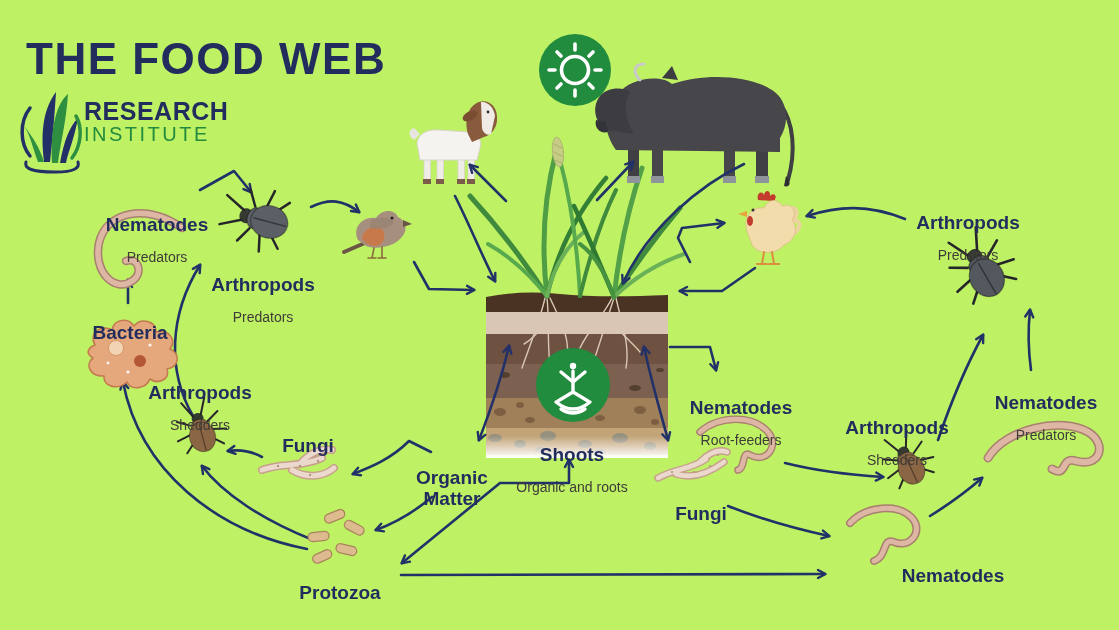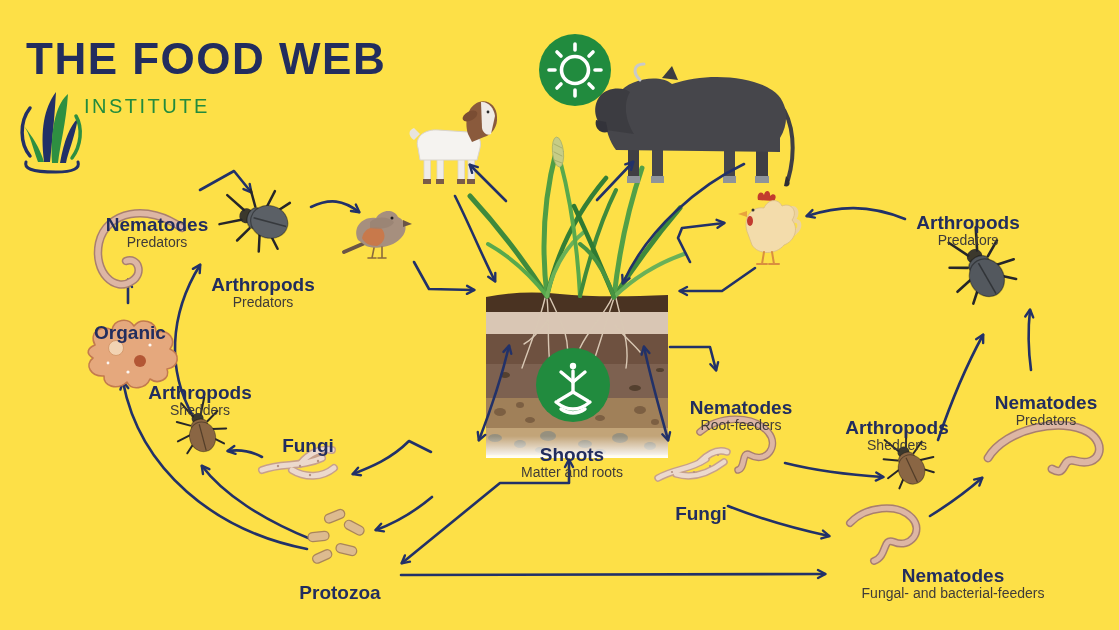--- a/index.html
+++ b/index.html
@@ -3,36 +3,36 @@
 <meta charset="utf-8">
 <style>
   :root{
     --navy:#222d5e;
     --arrow:#223168;
     --green:#228b3d;
     --sub:#3f3b39;
   }
   html,body{margin:0;padding:0;background:#ffffff;}
   .canvas{
-    position:relative;width:1119px;height:630px;background:#fde047;overflow:hidden;
+    position:relative;width:1119px;height:630px;background:#bef264;overflow:hidden;
     font-family:"Liberation Sans",sans-serif;
   }
   .layer{position:absolute;left:0;top:0;}
   .page-title{
     position:absolute;left:26px;top:34px;
     font-size:44px;font-weight:800;letter-spacing:1.5px;color:var(--navy);
     font-family:"Liberation Sans",sans-serif;
   }
   .logo-text{position:absolute;left:84px;top:96px;line-height:1;}
   .logo-line1,.logo-line2{font-size:25px;font-weight:800;color:var(--navy);letter-spacing:.5px;}
   .logo-line2{margin-top:3px;}
   .logo-line3{font-size:20px;font-weight:500;color:var(--green);letter-spacing:2.5px;margin-top:0;}
   .node{position:absolute;transform:translateX(-50%);text-align:center;line-height:1.12;white-space:nowrap;}
   .node .nl{font-size:19px;font-weight:bold;color:var(--navy);margin-top:20px;}
-  .node .ns{font-size:14px;font-weight:400;color:var(--sub);}
+  .node .ns{font-size:14px;font-weight:400;color:var(--sub);margin-top:15px;}
   .node.wrap{white-space:normal;width:112px;}
 </style>
 </head>
 <body>
 
 <div class="canvas">
 
   <svg class="layer" width="1119" height="630" viewBox="0 0 1119 630">
     <defs>
       <marker id="ah" markerUnits="userSpaceOnUse" markerWidth="16" markerHeight="16" refX="10" refY="7" orient="auto">
@@ -334,54 +334,58 @@
       <path d="M38,162 C32,146 30,134 24,126 C32,136 40,148 44,162 Z" fill="#2e8f41"></path>
       <path d="M30,156 C20,144 19,122 30,108" stroke="#223067" stroke-width="3.5" fill="none" stroke-linecap="round"></path>
       <path d="M72,158 C81,146 83,128 76,116" stroke="#2e8f41" stroke-width="3.5" fill="none" stroke-linecap="round"></path>
       <path d="M26,162 C24,168 30,172 56,172 C74,172 80,168 78,162" stroke="#223067" stroke-width="3" fill="none" stroke-linecap="round"></path>
     </g>
   </svg>
 
   <div class="page-title">THE FOOD WEB</div>
 
   <div class="logo-text">
+    <div class="logo-line2">RESEARCH</div>
     <div class="logo-line3">INSTITUTE</div>
   </div>
 
   <div class="node" style="left:157px;top:194px">
     <div class="nl">Nematodes</div>
     <div class="ns">Predators</div>
   </div>
 
   <div class="node" style="left:263px;top:254px">
     <div class="nl">Arthropods</div>
     <div class="ns">Predators</div>
   </div>
 
   <div class="node" style="left:130px;top:302px">
-    <div class="nl">Organic</div>
+    <div class="nl">Bacteria</div>
   </div>
 
   <div class="node" style="left:200px;top:362px">
     <div class="nl">Arthropods</div>
     <div class="ns">Shedders</div>
   </div>
 
   <div class="node" style="left:308px;top:415px">
     <div class="nl">Fungi</div>
   </div>
 
+  <div class="node wrap" style="left:452px;top:447px">
+    <div class="nl">Organic Matter</div>
+  </div>
 
   <div class="node" style="left:340px;top:562px">
     <div class="nl">Protozoa</div>
   </div>
 
   <div class="node" style="left:572px;top:424px">
     <div class="nl">Shoots</div>
-    <div class="ns">Matter and roots</div>
+    <div class="ns">Organic and roots</div>
   </div>
 
   <div class="node" style="left:741px;top:377px">
     <div class="nl">Nematodes</div>
     <div class="ns">Root-feeders</div>
   </div>
 
   <div class="node" style="left:701px;top:483px">
     <div class="nl">Fungi</div>
   </div>
@@ -396,16 +400,15 @@
     <div class="ns">Predators</div>
   </div>
 
   <div class="node" style="left:968px;top:192px">
     <div class="nl">Arthropods</div>
     <div class="ns">Predators</div>
   </div>
 
   <div class="node" style="left:953px;top:545px">
     <div class="nl">Nematodes</div>
-    <div class="ns">Fungal- and bacterial-feeders</div>
   </div>
 
 </div>
 
 </body></html>

